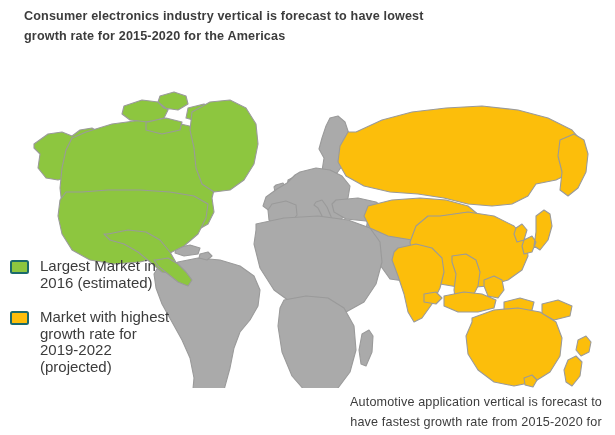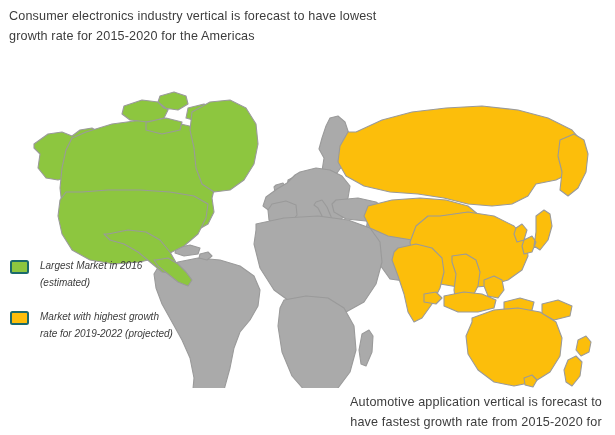--- a/index.html
+++ b/index.html
@@ -25,23 +25,24 @@
   .caption {
     position: absolute;
     font-family: "Liberation Sans", sans-serif;
     font-size: 12.6px;
     line-height: 20px;
     letter-spacing: 0.15px;
     color: #3c3c3c;
     white-space: pre-line;
   }
   #headline-caption {
-    left: 9px;
+    left: 24px;
     top: 6px;
     width: 400px;
+    font-weight: bold;
   }
   #footer-caption {
     left: 345px;
     top: 392px;
     width: 262px;
     text-align: center;
   }
 
   
   #world-map {
@@ -74,25 +75,24 @@
     height: 14px;
     border-radius: 2.5px;
     border: 2px solid #1b6a6c;
     box-sizing: border-box;
     flex: 0 0 auto;
     margin-top: 2px;
   }
   .legend-label {
     margin-left: 11px;
     font-family: "Liberation Sans", sans-serif;
-    font-size: 10px;
+    font-size: 15px;
     line-height: 16.5px;
     color: #3c3c3c;
     white-space: pre-line;
-    font-style: italic;
   }
 </style>
 </head>
 <body>
 
 <div id="stage">
 
   <div class="caption" id="headline-caption">Consumer electronics industry vertical is forecast to have lowest growth rate for 2015-2020 for the Americas</div>
 
   <div id="world-map">

